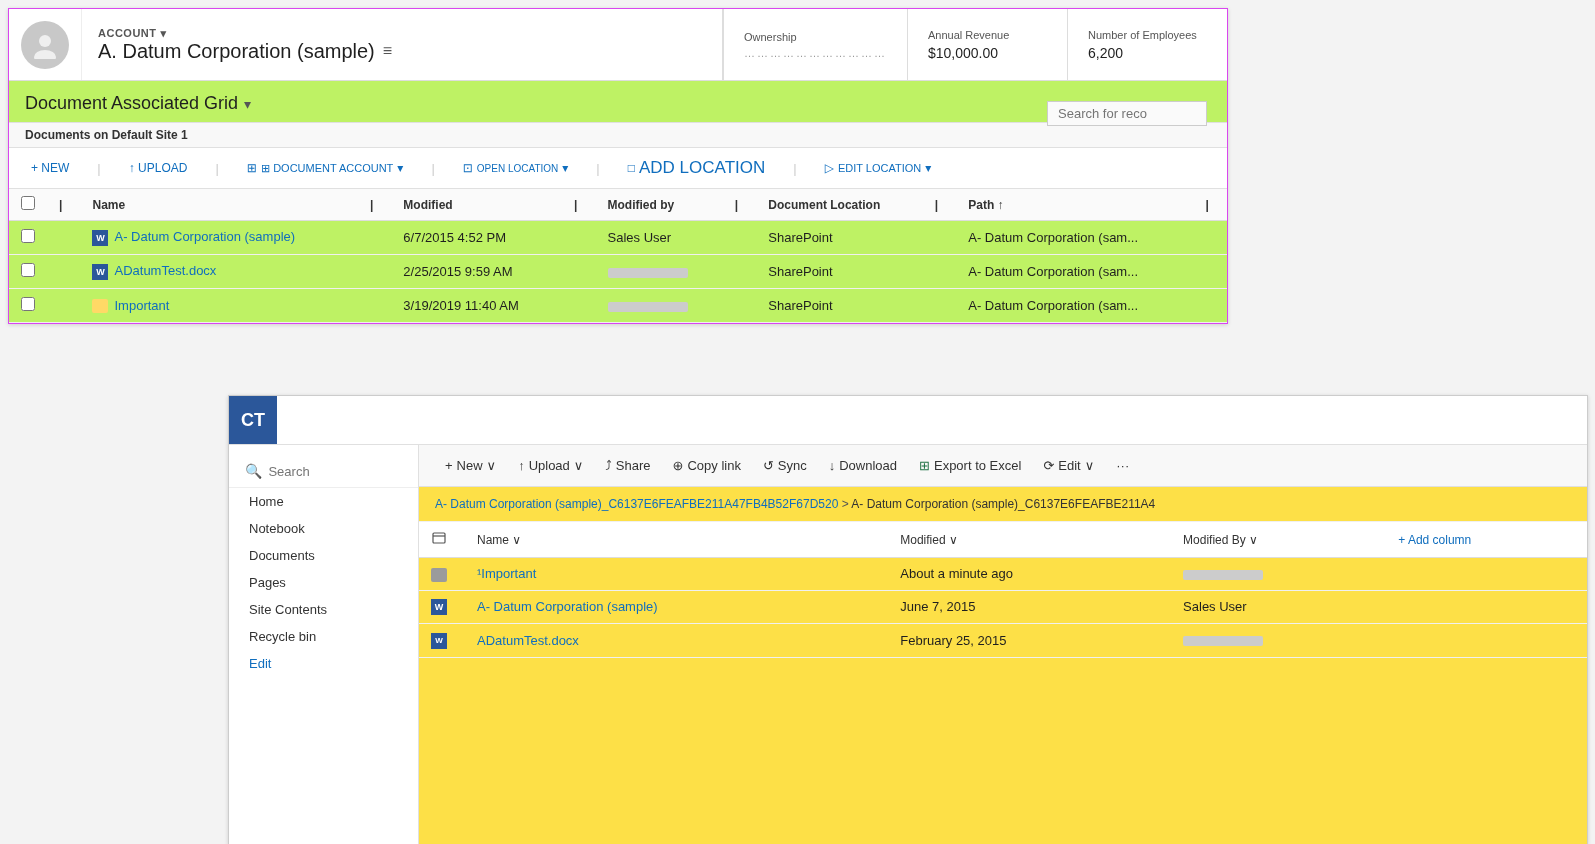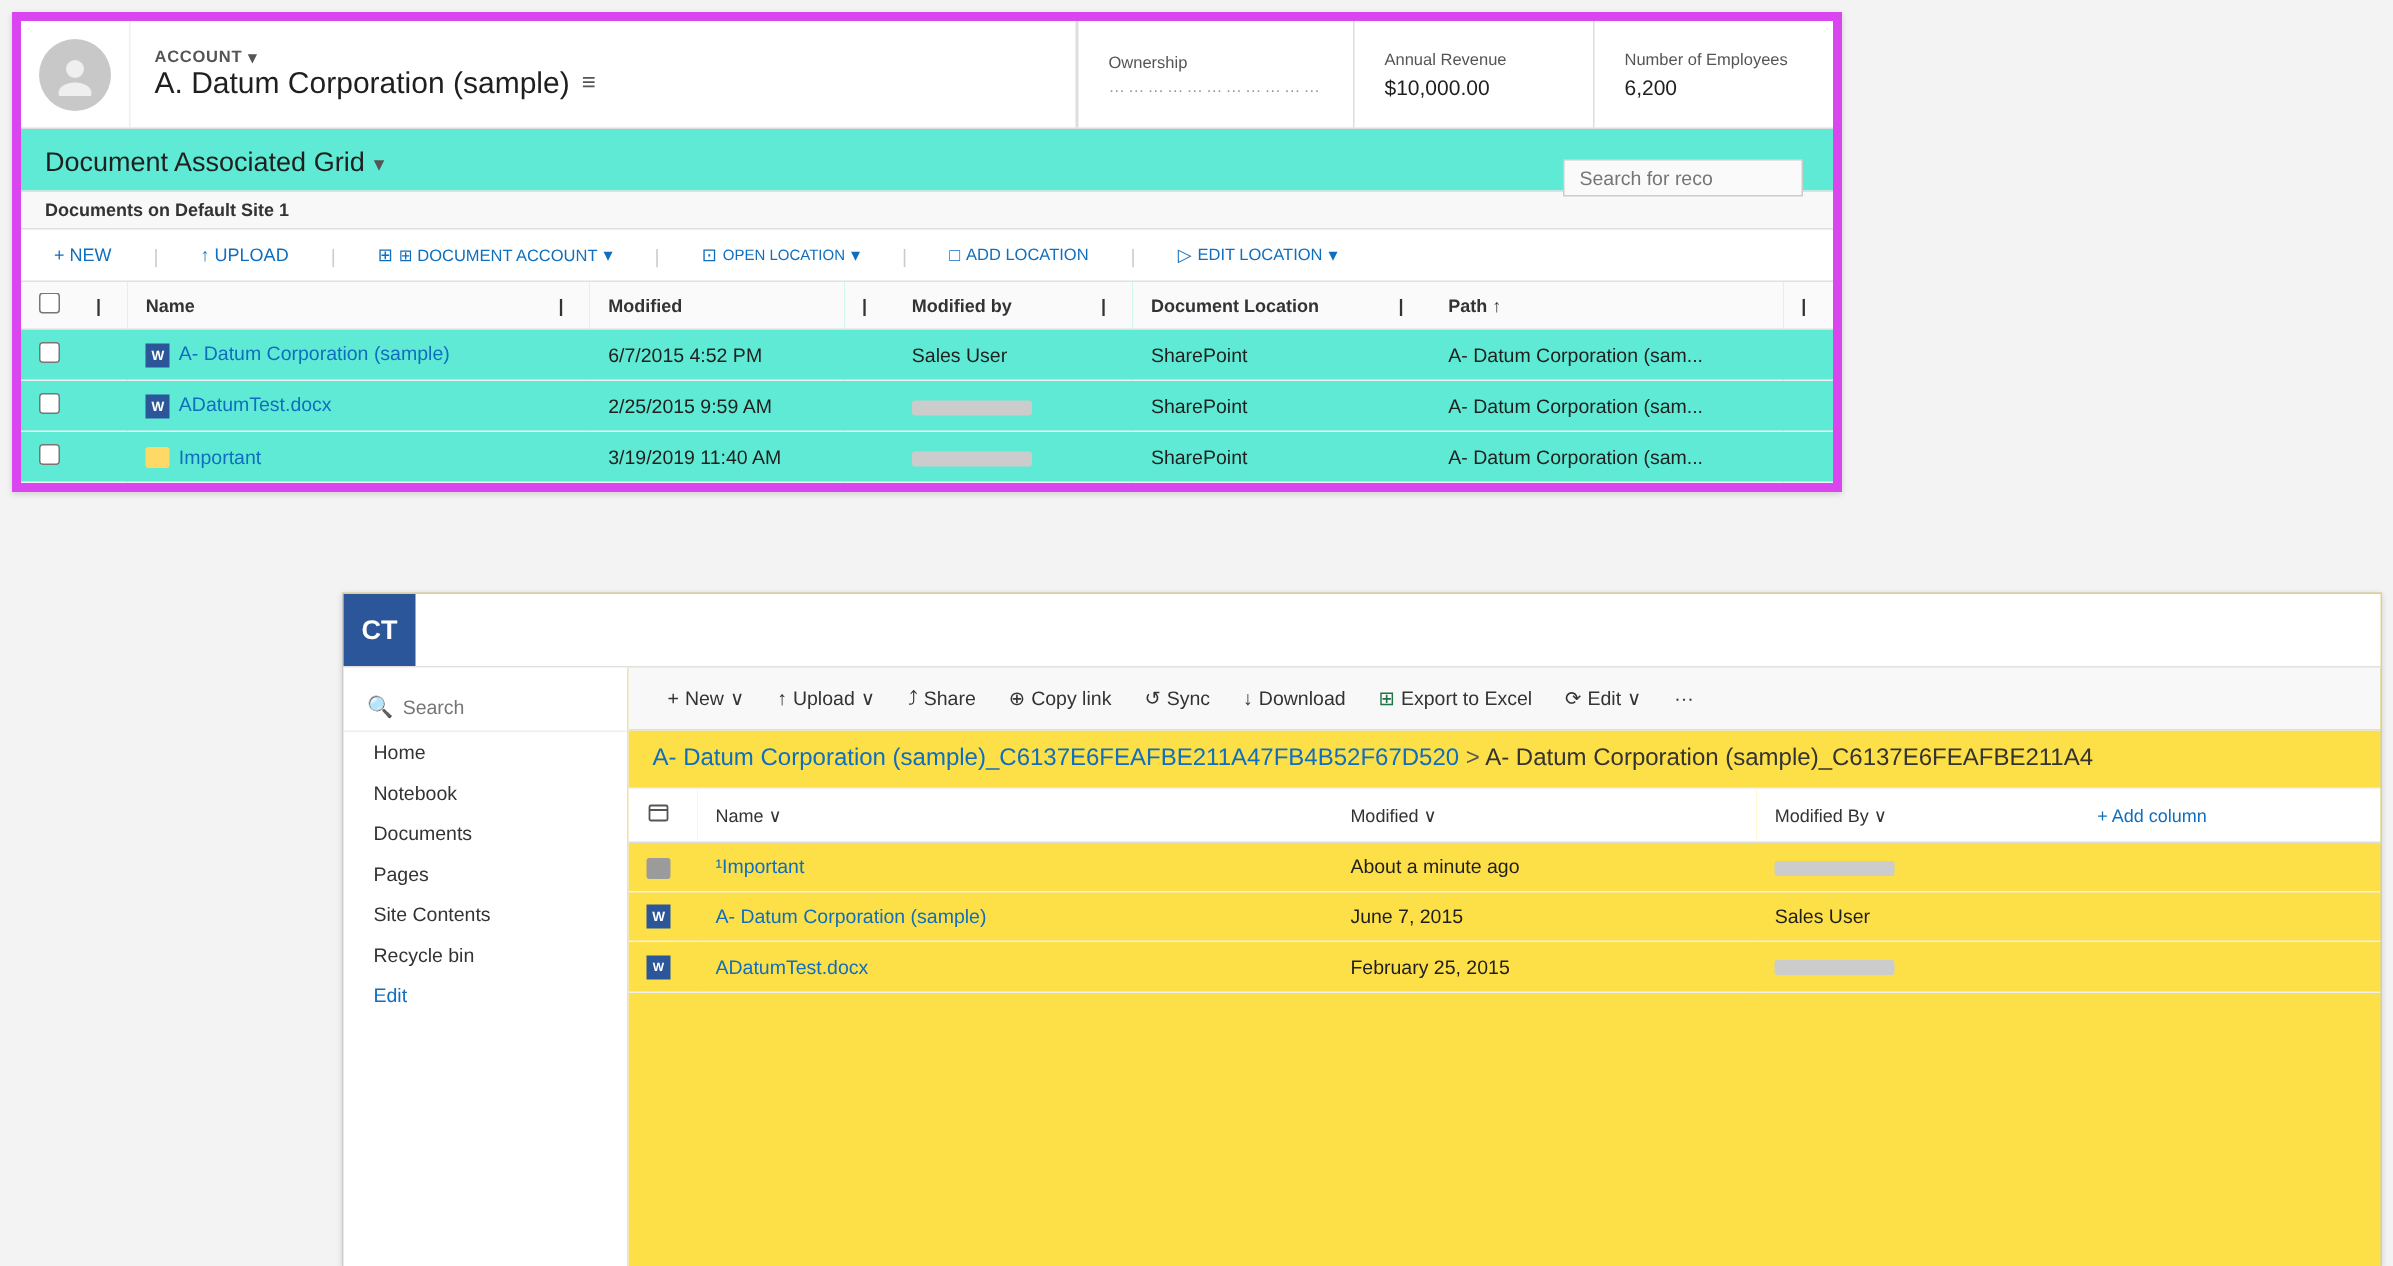--- a/index.html
+++ b/index.html
@@ -12,22 +12,22 @@
       overflow: hidden;
       position: relative;
     }
 
     
     .crm-panel {
       position: absolute;
       top: 8px;
       left: 8px;
       width: 1220px;
-      background: #5eead4;
-      border: 6px solid #d946ef;
+      background: #bef264;
+      border: 1px solid #d946ef;
       box-shadow: 0 1px 4px rgba(0,0,0,0.15);
     }
 
     
     .account-header {
       display: flex;
       align-items: stretch;
       border-bottom: 1px solid #ddd;
       background: #fff;
       min-height: 72px;
@@ -326,21 +326,21 @@
       background: none;
       border: none;
       font-family: inherit;
       white-space: nowrap;
       border-radius: 2px;
     }
 
     
     .sp-breadcrumb {
       padding: 10px 16px;
-      font-size: 16px;
+      font-size: 12px;
       color: #106ebe;
       border-bottom: 1px solid #f0f0f0;
       overflow: hidden;
       white-space: nowrap;
       text-overflow: ellipsis;
     }
     .sp-breadcrumb span { color: #555; }
 
     
     .sp-table {
@@ -439,21 +439,21 @@
     </button>
     <span class="toolbar-sep">|</span>
     <button class="toolbar-btn">
       <span>⊡</span>
       <span style="font-size:10px;">OPEN LOCATION</span>
       <span>▾</span>
     </button>
     <span class="toolbar-sep">|</span>
     <button class="toolbar-btn">
       <span>□</span>
-      <span style="font-size:11px;">ADD LOCATION</span>
+      <span style="font-size:17px;">ADD LOCATION</span>
     </button>
     <span class="toolbar-sep">|</span>
     <button class="toolbar-btn">
       <span>▷</span>
       <span style="font-size:11px;">EDIT LOCATION</span>
       <span>▾</span>
     </button>
   </div>
 
   <table class="dag-table">

